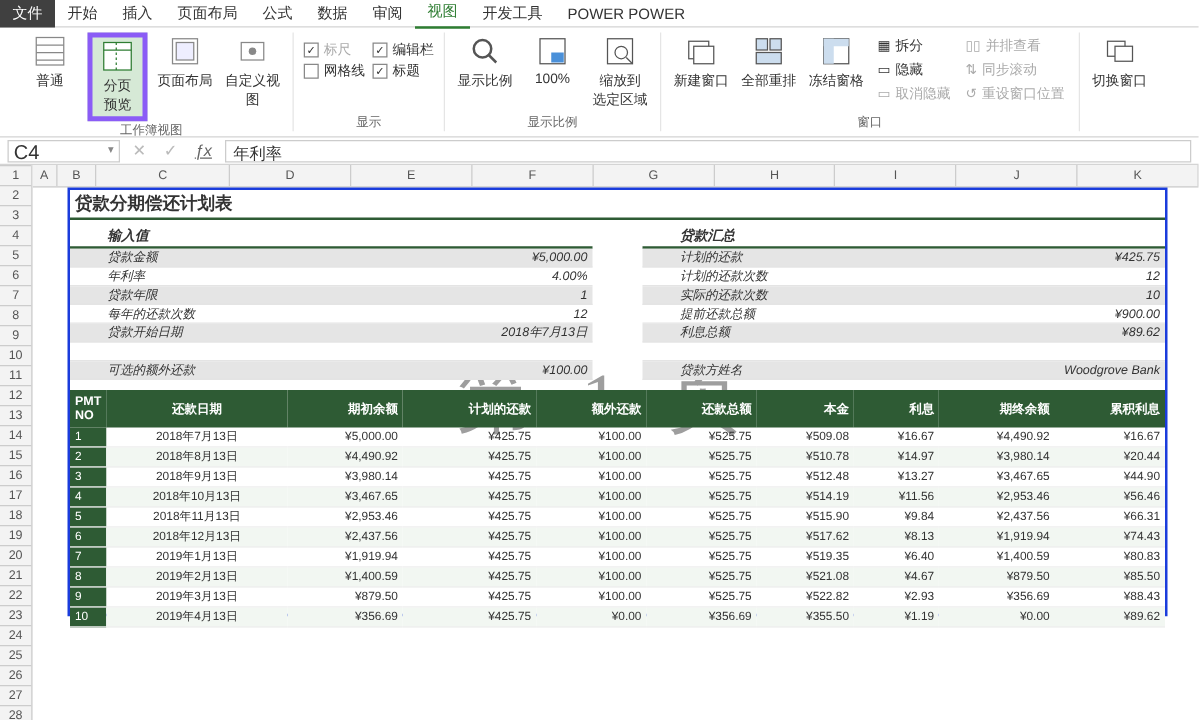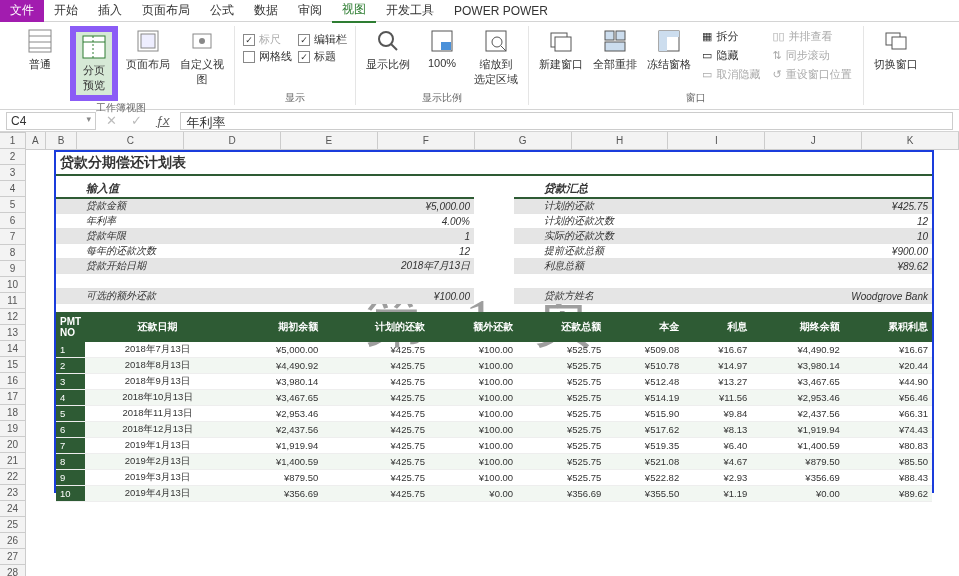--- a/index.html
+++ b/index.html
@@ -1,37 +1,37 @@
 <!DOCTYPE html>
 <html><head>
 <meta charset="utf-8">
 <style>
   * { box-sizing: border-box; margin: 0; padding: 0; font-family: "Microsoft YaHei", Arial, sans-serif; }
   body { background: #fff; font-size: 11px; width: 959px; height: 576px; overflow: hidden; color: #333; }
   
   .tabs { display: flex; align-items: center; height: 22px; border-bottom: 1px solid #d4d4d4; background:#fff; }
   .tab { padding: 3px 10px; font-size: 12px; cursor: pointer; }
-  .tab.active-file { background: #a21caf; color: #fff; }
+  .tab.active-file { background: #404040; color: #fff; }
   .tab.active-view { color: #2e7d32; border-bottom: 2px solid #2e7d32; }
   
   .ribbon { display: flex; height: 88px; border-bottom: 1px solid #d4d4d4; padding: 4px 8px; }
   .group { display: flex; flex-direction: column; align-items: center; border-right: 1px solid #e5e5e5; padding: 0 8px; }
   .group-inner { display: flex; flex: 1; align-items: flex-start; gap: 6px; }
   .group-label { font-size: 10px; color: #666; text-align: center; margin-top: auto; }
   .big-btn { display: flex; flex-direction: column; align-items: center; width: 48px; padding: 2px; cursor: pointer; font-size: 11px; text-align:center; }
-  .big-btn.sel { background: #d6e9d6; border: 6px solid #8b5cf6; }
+  .big-btn.sel { background: #d6e9d6; border: 4px solid #8b5cf6; }
   .icn { width: 26px; height: 26px; display:inline-block; margin-bottom:3px; }
   .col-stack { display:flex; flex-direction:column; gap:2px; }
   .chk { display:flex; align-items:center; gap:4px; font-size:11px; }
   .chk .box { width:12px; height:12px; border:1px solid #888; display:inline-flex; align-items:center; justify-content:center; font-size:9px; background:#fff;}
   .small-btn { display:flex; align-items:center; gap:4px; font-size:11px; padding:1px 3px; cursor:pointer;}
   .small-btn.disabled { color:#aaa; }
   
   .namebox-row { display:flex; align-items:center; height:22px; border-bottom:1px solid #d4d4d4; padding:0 6px; gap:6px;}
-  .namebox { width:90px; height:18px; border:1px solid #ccc; padding:1px 4px; font-size:12px; position:relative;}
+  .namebox { width:90px; height:18px; border:1px solid #ccc; padding:1px 4px; font-size:16px; position:relative;}
   .namebox::after { content:"▾"; position:absolute; right:4px; top:1px; font-size:9px; color:#888;}
   .fx-cancel,.fx-accept{ color:#bbb; font-size:13px; padding:0 4px;}
   .fx-label { font-style:italic; font-size:13px; color:#666; padding:0 4px;text-decoration:underline;}
   .formula-bar { flex:1; border:1px solid #ccc; height:18px; padding:1px 6px; font-size:13px; }
   
   .sheet { display:flex; height:444px; overflow:hidden;}
   .rowhdrs { display:flex; flex-direction:column; width:26px; background:#f3f3f3; border-right:1px solid #ccc;}
   .rowhdr { height:16px; border-bottom:1px solid #ccc; font-size:10px; text-align:center; line-height:16px; color:#555;}
   .corner{ height:18px; border-bottom:1px solid #ccc; background:#f3f3f3;}
   .cols { flex:1; overflow:hidden; position:relative;}

